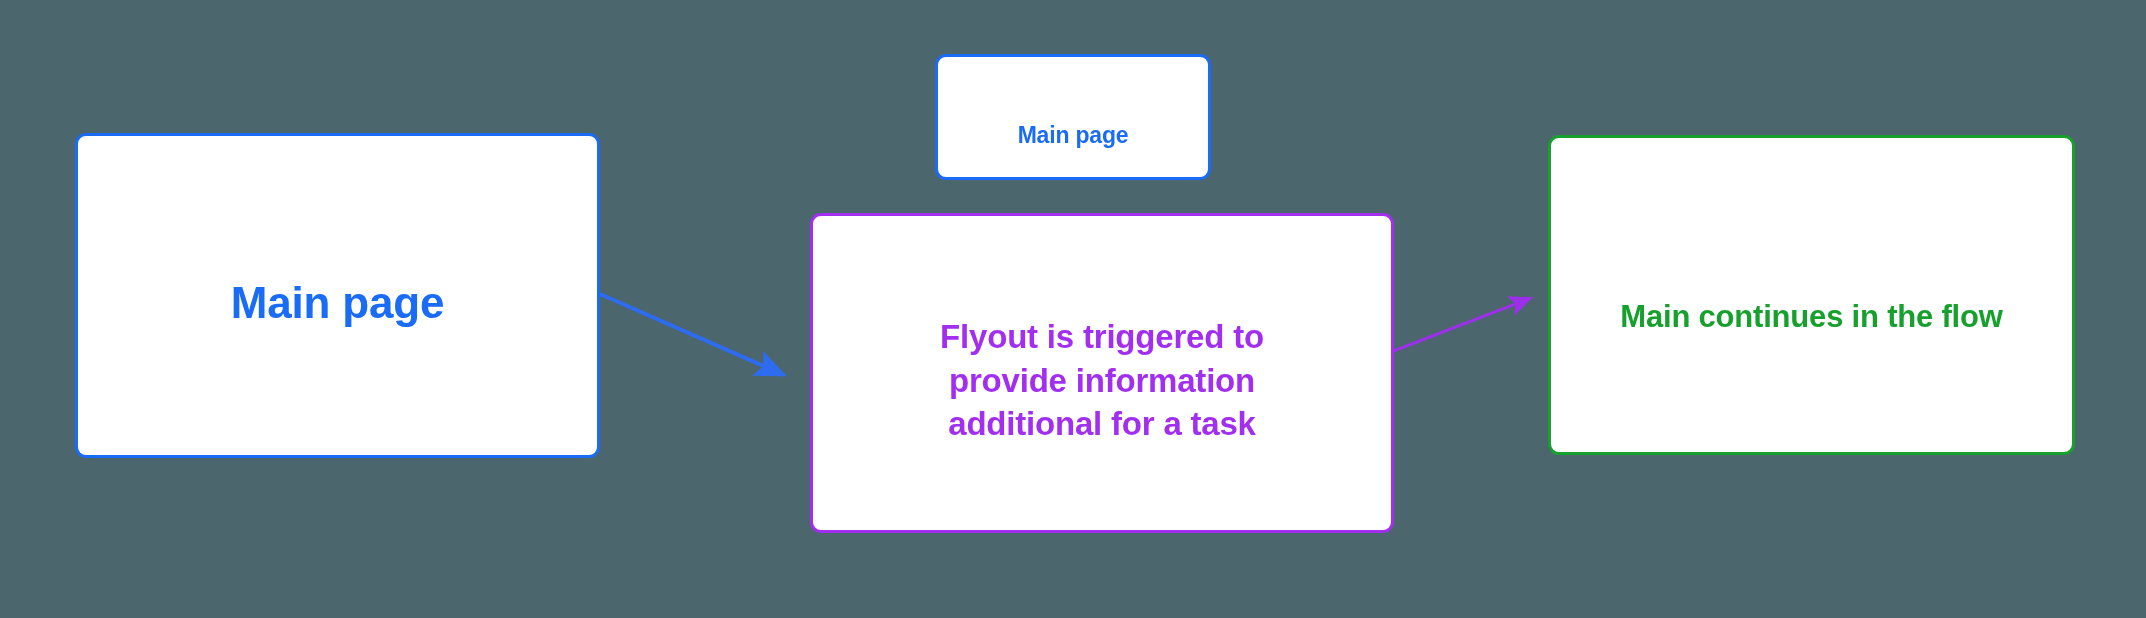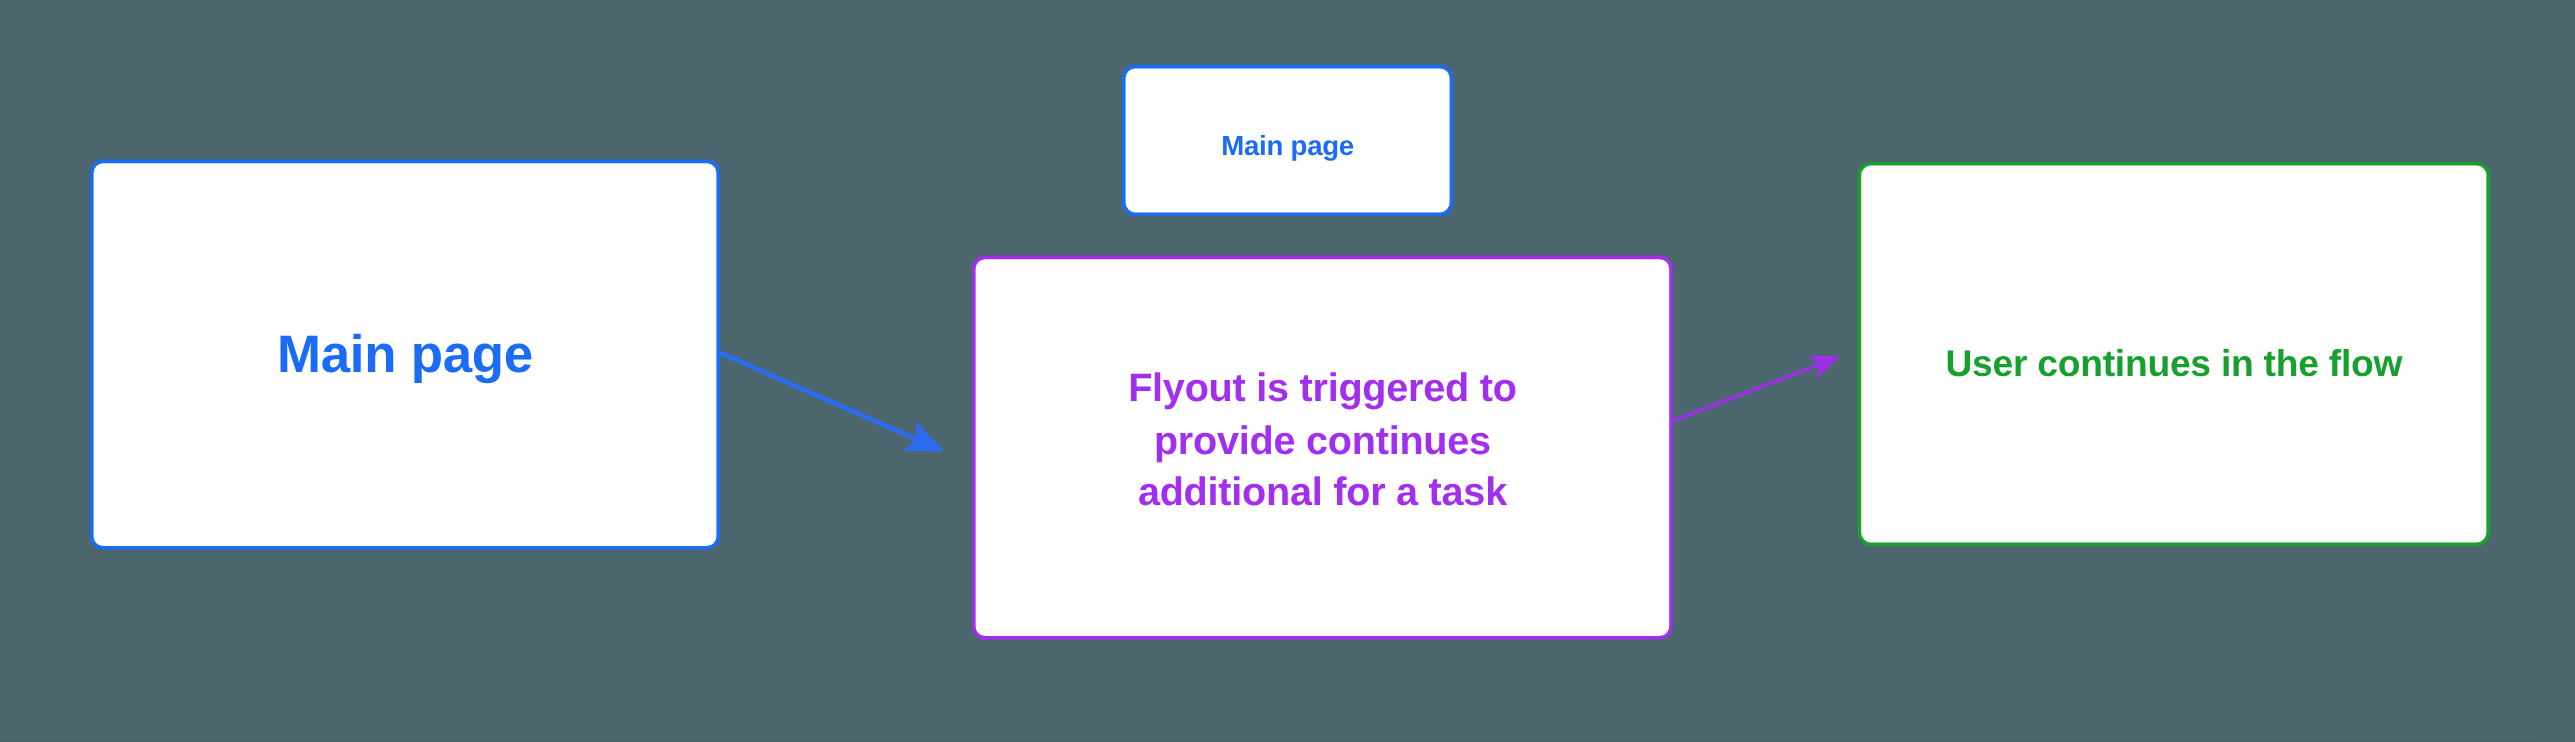--- a/index.html
+++ b/index.html
@@ -27,20 +27,21 @@
     box-sizing: border-box;
     display: flex;
     align-items: center;
     justify-content: center;
     text-align: center;
   }
   .node-label {
     font-weight: bold;
     line-height: 1.22;
     letter-spacing: -0.2px;
+    margin-top: 14px;
   }
 
   
   #node-main-page {
     left: 75px;
     top: 133px;
     width: 525px;
     height: 325px;
     border-color: #1a6bf5;
   }
@@ -129,22 +130,22 @@
     <div class="node-label">Main page</div>
   </div>
 
   <div class="node" id="node-main-page-small">
     <div class="node-label">Main page</div>
   </div>
 
   <div class="node" id="node-flyout">
     <div class="node-label">
       <div>Flyout is triggered to</div>
-      <div>provide continues</div>
+      <div>provide information</div>
       <div>additional for a task</div>
     </div>
   </div>
 
   <div class="node" id="node-outcome">
-    <div class="node-label">User continues in the flow</div>
+    <div class="node-label">Main continues in the flow</div>
   </div>
 
 </div>
 
 </body></html>

